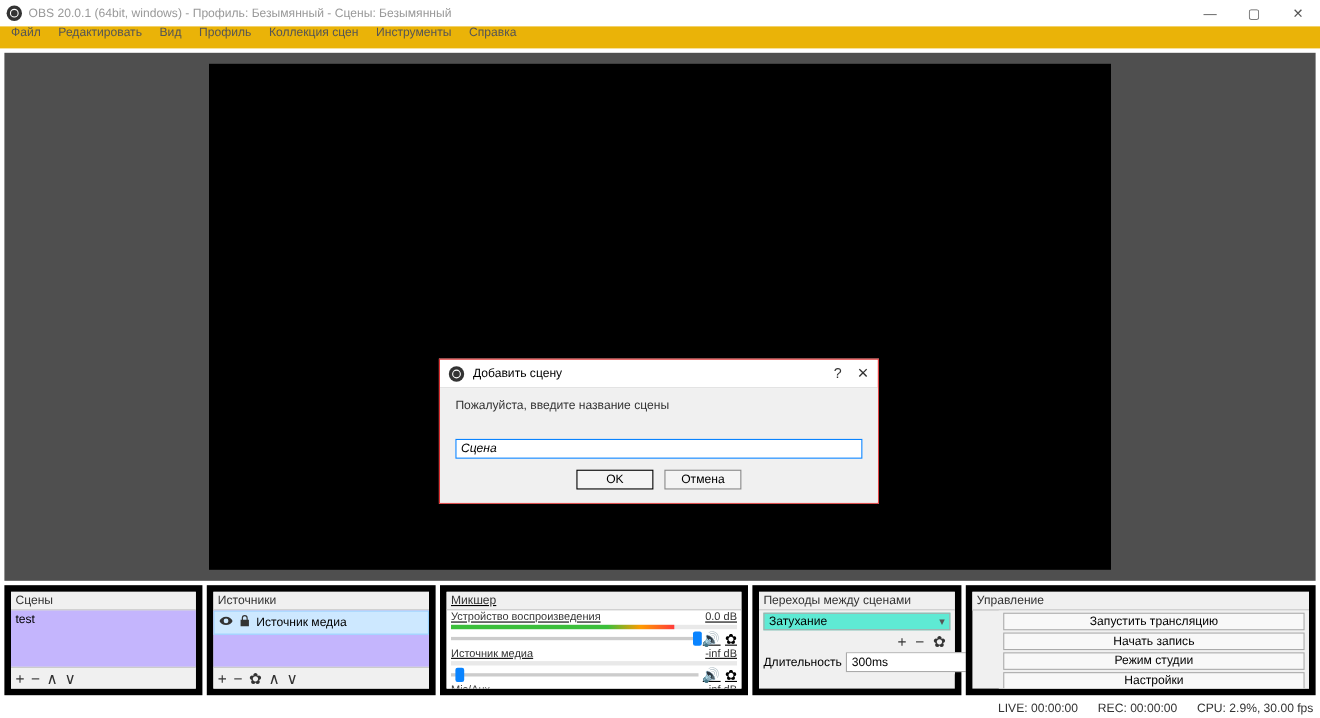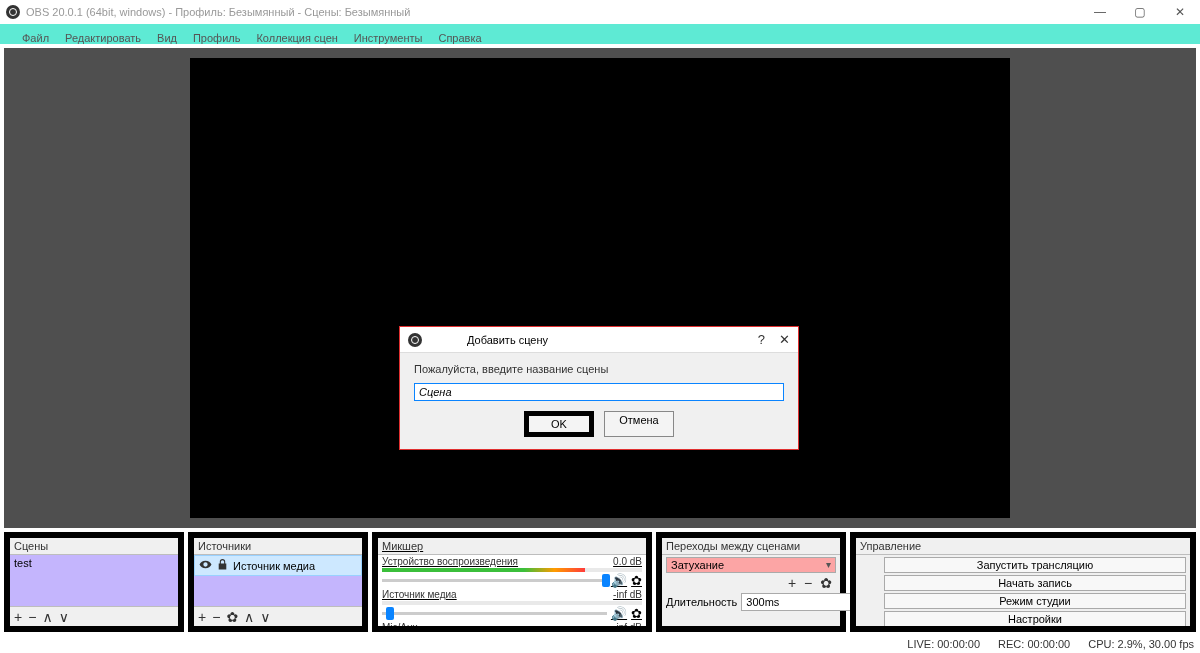--- a/index.html
+++ b/index.html
@@ -7,35 +7,35 @@
 
   
   .titlebar { height: 24px; display: flex; align-items: center; padding-left: 6px; background: #fff; }
   .titlebar .app-icon { width: 14px; height: 14px; border-radius: 50%; background: #333; margin-right: 6px; display:flex; align-items:center; justify-content:center; }
   .titlebar .app-icon::after{content:"";width:6px;height:6px;border:1px solid #fff;border-radius:50%;display:block;}
   .titlebar .title { color: #999; font-size: 11px; }
   .titlebar .win-buttons { margin-left: auto; display: flex; }
   .titlebar .win-buttons div { width: 40px; height: 24px; display: flex; align-items: center; justify-content: center; color: #555; font-size: 12px; }
 
   
-  .menubar { height: 20px; display: flex; gap: 16px; padding: 0 22px; background: #5eead4; font-size: 11px; color: #555; align-items: flex-end; }
+  .menubar { height: 20px; display: flex; gap: 16px; padding: 0 10px; background: #eab308; font-size: 11px; color: #555; align-items: flex-start; }
 
   
   .preview-area { height: 480px; background: #4f4f4f; position: relative; margin: 4px; display:flex; align-items:center; justify-content:center;}
   .preview-canvas { background: #000; width: 820px; height: 460px; }
 
   
   .panels { display: flex; gap: 4px; padding: 0 4px; height: 100px; }
   .panel { border: 6px solid #000000; display: flex; flex-direction: column; background: #f0f0f0; }
   .panel-header { background: #f0f0f0; border-bottom: 1px solid #bdbdbd; padding: 2px 4px; font-size: 11px; color: #333; }
   .panel-body { flex: 1; background: #c4b5fd; position: relative; overflow: hidden; }
   .panel-toolbar { border-top: 1px solid #bdbdbd; height: 20px; display: flex; align-items: center; gap: 6px; padding: 0 4px; font-size: 14px; color: #333; background:#f0f0f0;}
 
   .scenes { width: 180px; }
-  .sources { width: 180px; }
+  .sources { width: 208px; }
   .mixer { width: 280px; text-decoration: underline; }
   .transitions { width: 190px; }
   .controls { flex: 1; }
 
   .list-item { padding: 2px 4px; font-size: 11px; border-bottom: 1px solid transparent; }
 
   .source-item { display: flex; align-items: center; gap: 4px; padding: 2px 4px; font-size: 11px; background:#cde8ff; border:1px solid #99d1ff; }
 
   
   .mixer-body { background:#fff; height:100%; overflow:hidden; }
@@ -43,49 +43,49 @@
   .mix-row1 { display:flex; justify-content:space-between; font-size:10px; color:#333; }
   .meter { height:4px; background:#e9e9e9; margin:1px 0; position:relative; }
   .meter .fill { position:absolute; left:0; top:0; bottom:0; background:linear-gradient(to right,#3bbf3b,#3bbf3b 70%,#ff9b00 85%,#ff3b3b); }
   .slider-row { display:flex; align-items:center; gap:4px; }
   .slider-track { flex:1; height:3px; background:#ccc; position:relative; }
   .slider-thumb { position:absolute; top:-5px; width:8px; height:13px; background:#0a84ff; border-radius:2px; }
   .mix-icons { display:flex; gap:4px; align-items:center; font-size:13px; }
 
   
   .trans-body { padding: 2px 4px; font-size:11px; background:#f0f0f0; display:flex; flex-direction:column; gap:2px; }
-  .select { border:1px solid #aaa; background:#fca5a5; padding:1px 18px 1px 4px; font-size:11px; position:relative; }
+  .select { border:1px solid #aaa; background:#5eead4; padding:1px 18px 1px 4px; font-size:11px; position:relative; }
   .select::after{content:"▾"; position:absolute; right:4px; top:1px; font-size:10px; color:#555;}
   .trans-toolbar { display:flex; justify-content:flex-end; gap:8px; font-size:14px; color:#333; padding-right:4px;}
   .dur-row { display:flex; align-items:center; gap:4px; font-size:11px; }
   .spinbox { flex:1; display:flex; border:1px solid #aaa; background:#fff; }
   .spinbox input { flex:1; border:none; padding:1px 4px; font-size:11px; outline:none; }
   .spinbox .arrows { width:14px; display:flex; flex-direction:column; border-left:1px solid #aaa; }
   .spinbox .arrows div { height:8px; font-size:7px; text-align:center; line-height:8px;}
 
   
   .controls .panel-body { background:#f0f0f0; padding:2px 4px; display:flex; flex-direction:column; gap:2px;margin-left:24px; }
   .ctrl-btn { border:1px solid #aaa; background:#f8f8f8; padding:1px 0; text-align:center; font-size:11px; }
 
   
   .statusbar { position:absolute; bottom:0; right:6px; height:18px; display:flex; gap:18px; align-items:center; font-size:11px; color:#333; }
 
   
   .modal { position:absolute; left:395px; top:278px; width:400px; background:#fff; border:1px solid #e03030; box-shadow:none; }
   .modal-titlebar { height:26px; display:flex; align-items:center; padding:0 8px; border-bottom:1px solid #ddd; }
   .modal-titlebar .micon { width:14px;height:14px;border-radius:50%;background:#333;margin-right:8px; display:flex;align-items:center;justify-content:center;}
   .modal-titlebar .micon::after{content:"";width:6px;height:6px;border:1px solid #fff;border-radius:50%;display:block;}
-  .modal-titlebar .mtitle { font-size:11px;margin-left:37px; }
+  .modal-titlebar .mtitle { font-size:11px; }
   .modal-titlebar .mbtns { margin-left:auto; display:flex; gap:14px; font-size:13px; color:#333;}
   .modal-body { padding:10px 14px 12px 14px; background:#f0f0f0; }
-  .modal-body .prompt { font-size:11px; color:#333; margin-bottom:8px; }
+  .modal-body .prompt { font-size:11px; color:#333; margin-bottom:24px; }
   .modal-input { width:100%; border:1px solid #0a84ff; padding:2px 4px; font-size:11px; background:#fff; outline:none;font-style:italic; }
   .modal-buttons { margin-top:10px; display:flex; justify-content:center; gap:10px; }
   .modal-buttons .dbtn { width:70px; padding:2px 0; text-align:center; font-size:11px; border:1px solid #888; background:#f4f4f4;}
-  .modal-buttons .dbtn.primary { border:5px solid #000000; }
+  .modal-buttons .dbtn.primary { border:1px solid #000000; }
 
   .tb-btn{cursor:default;}
 </style>
 </head>
 <body>
 
 <div class="titlebar">
   <span class="app-icon"></span>
   <span class="title">OBS 20.0.1 (64bit, windows) - Профиль: Безымянный - Сцены: Безымянный</span>
   <div class="win-buttons">

